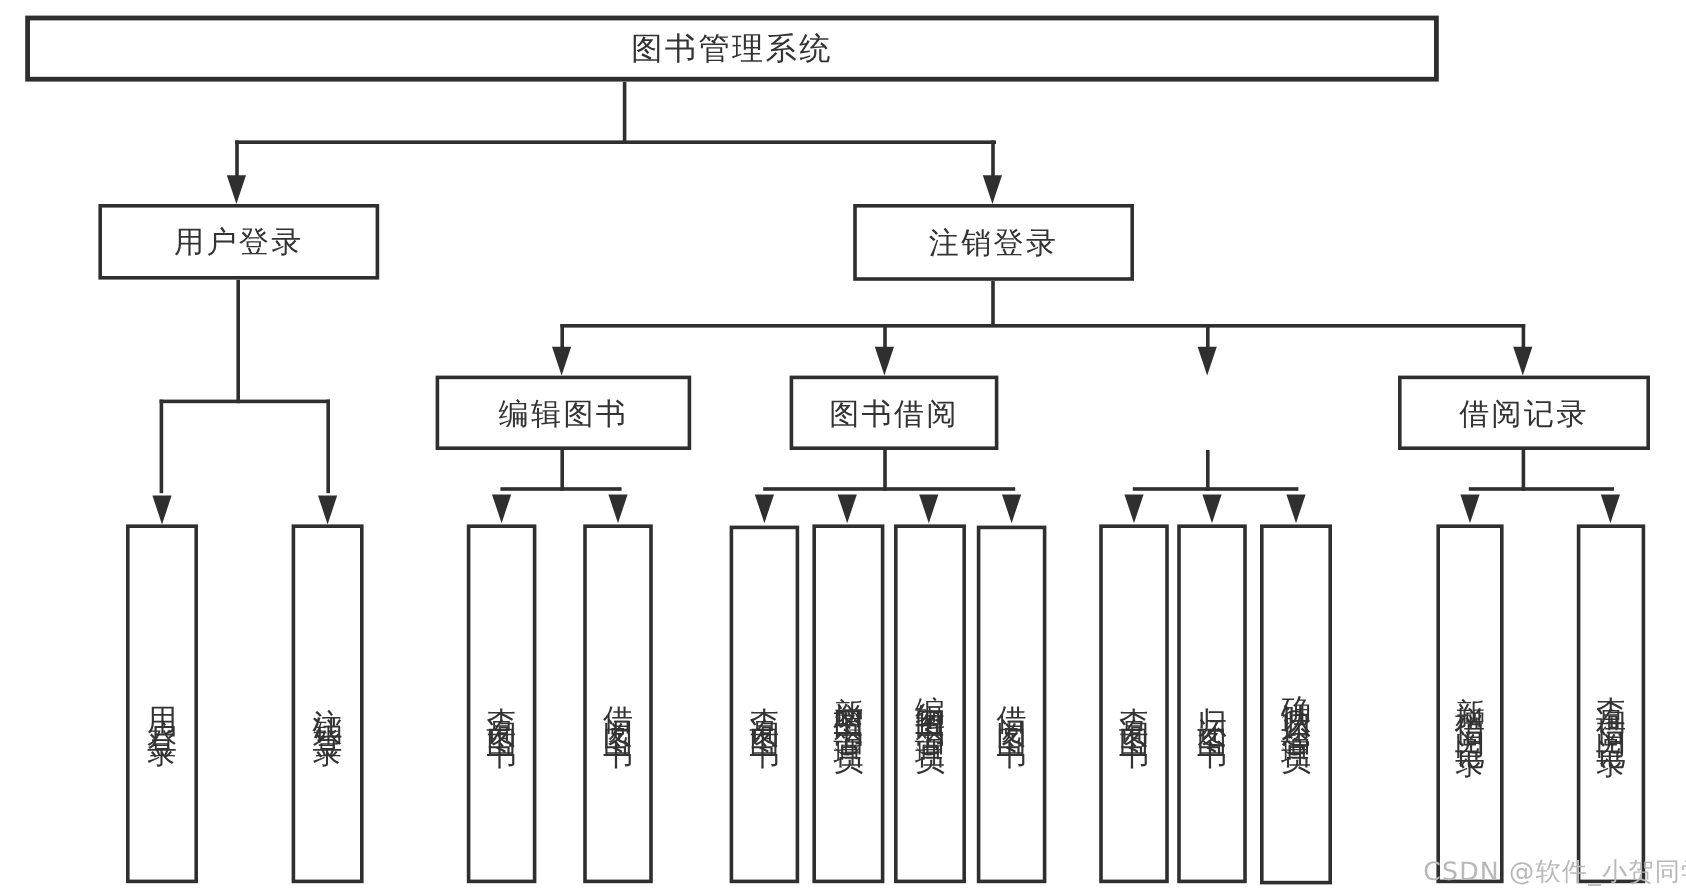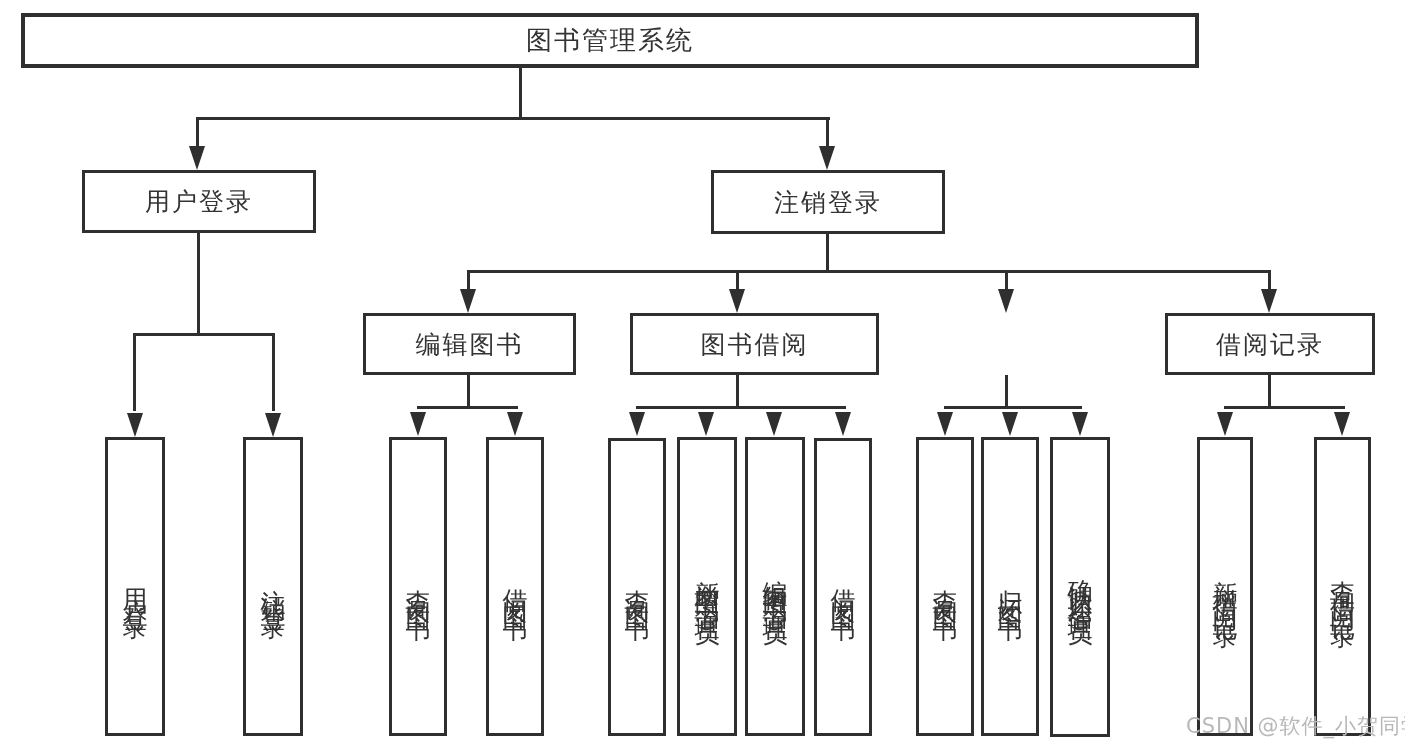--- a/index.html
+++ b/index.html
@@ -82,21 +82,21 @@
   </div>
 
   <div class="box" style="left:711px;top:170px;width:234px;height:64px">
     <span class="hlabel">注销登录</span>
   </div>
 
   <div class="box" style="left:363px;top:313px;width:213px;height:62px">
     <span class="hlabel">编辑图书</span>
   </div>
 
-  <div class="box" style="left:630px;top:313px;width:249px;height:62px">
+  <div class="box" style="left:658px;top:313px;width:174px;height:62px">
     <span class="hlabel">图书借阅</span>
   </div>
 
 
   <div class="box" style="left:1165px;top:313px;width:210px;height:62px">
     <span class="hlabel">借阅记录</span>
   </div>
 
   <div class="box" style="left:105px;top:437px;width:60px;height:299px">
     <span class="vtext">用户登录</span>

